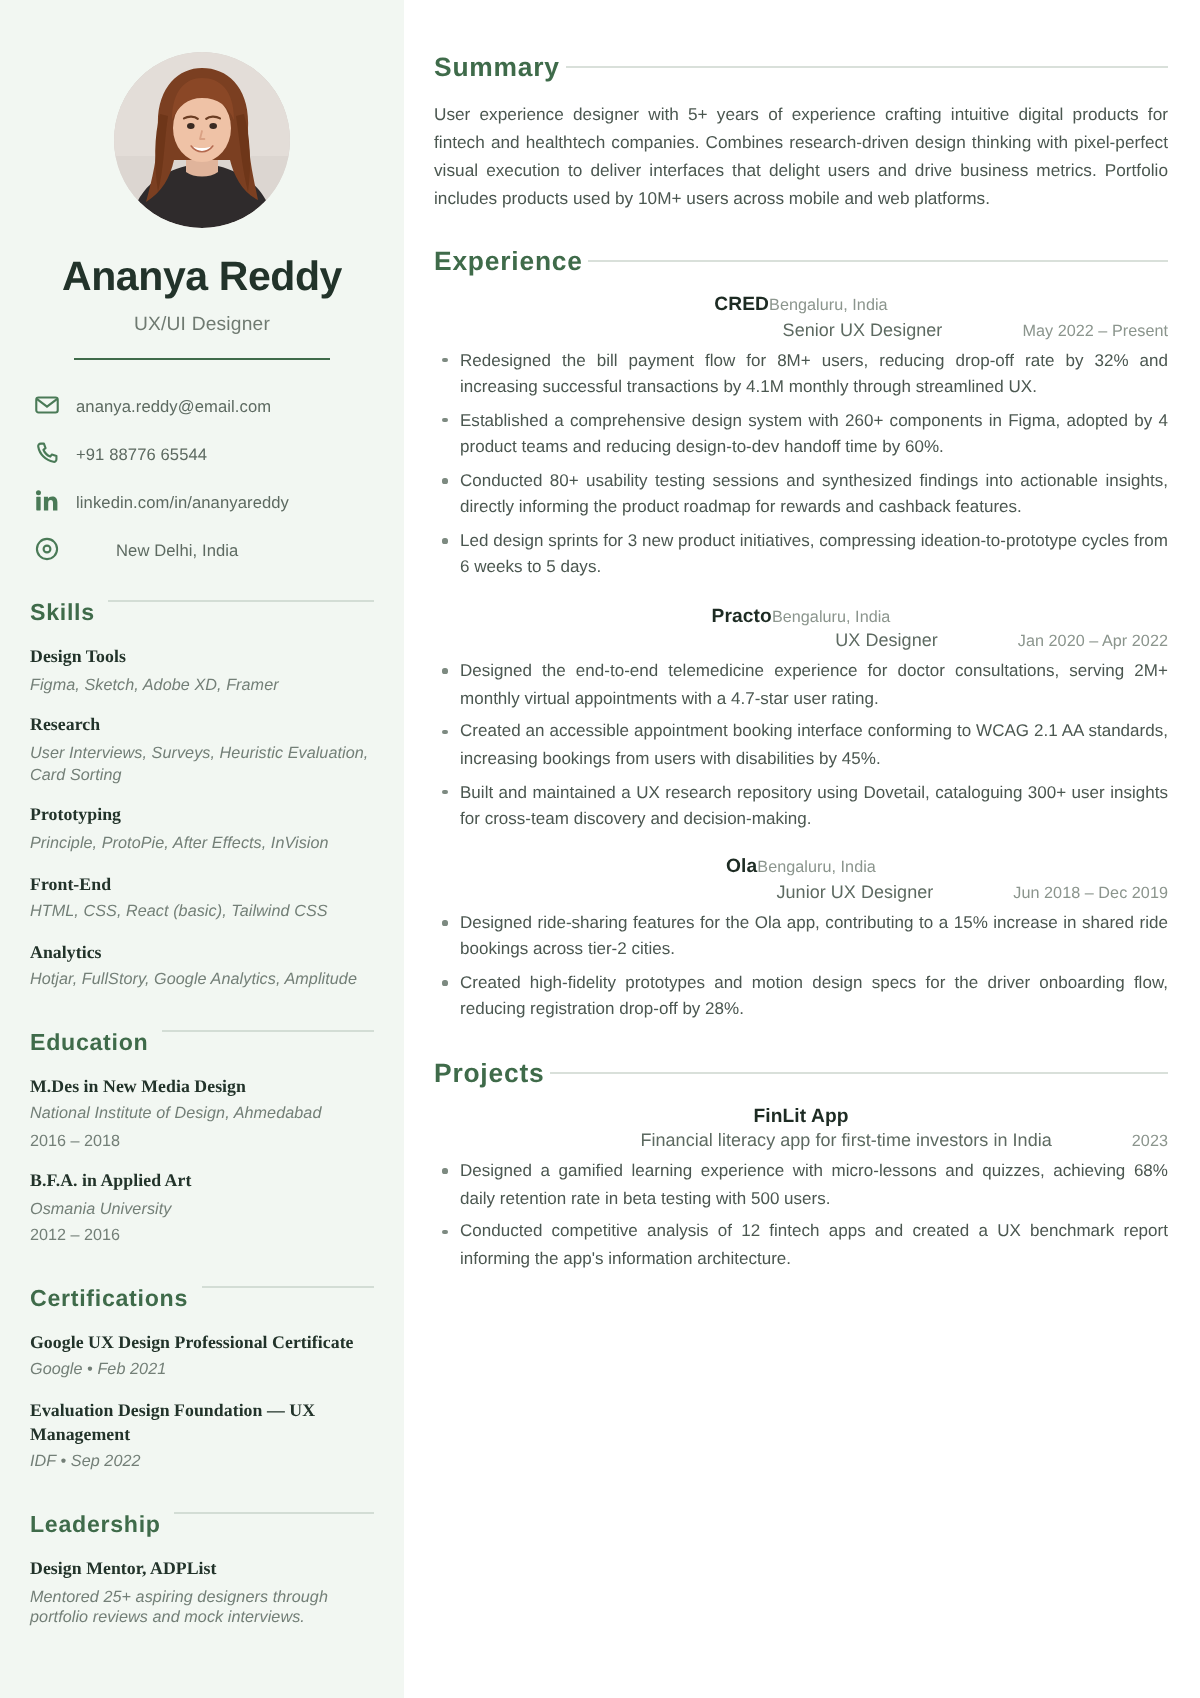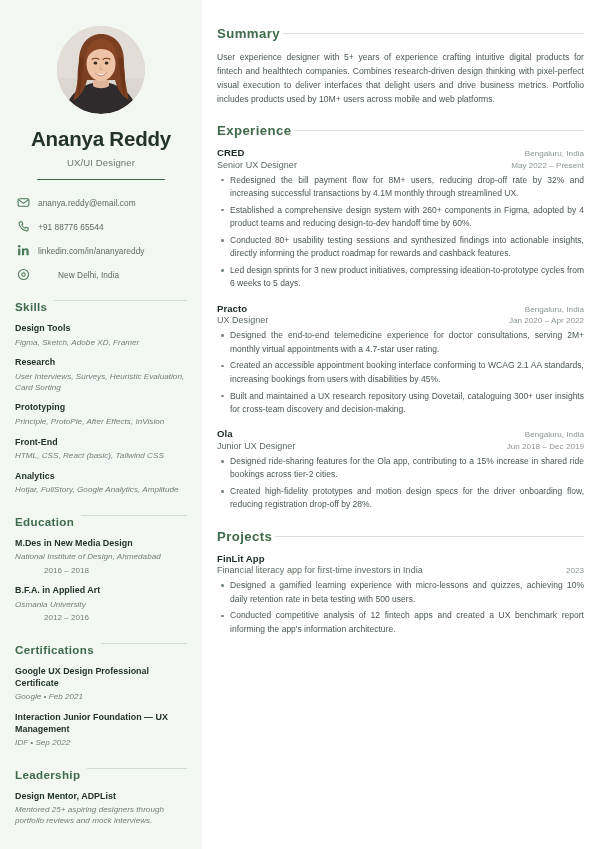--- a/index.html
+++ b/index.html
@@ -116,35 +116,35 @@
   }
 
   .sb-item { margin-bottom: 9px; }
   .sb-item:last-child { margin-bottom: 0; }
   .sb-item-title {
     font-size: 8.9px;
     font-weight: bold;
     color: #22332a;
     line-height: 1.33;
     letter-spacing: 0.03px;
+    font-family: Liberation Serif, serif;
   }
   .sb-item-sub {
     font-size: 8.1px;
     color: #737f77;
     line-height: 1.34;
     margin-top: 2.5px;
     letter-spacing: 0.03px;
     font-style: italic;
   }
   .sb-item-date {
     font-size: 8.1px;
     color: #737f77;
     line-height: 1.34;
     margin-top: 2.5px;
-    margin-left: 29px;
   }
 
   
   .main {
     flex: 1 1 auto;
     padding: 26px 16px 0 15px;
     background: #ffffff;
   }
 
   .m-head {
@@ -174,37 +174,37 @@
     letter-spacing: 0.01px;
   }
 
   .m-section { margin-top: 17px; }
 
   .entry { margin-bottom: 12px; }
   .entry:last-child { margin-bottom: 0; }
 
   .entry-toprow {
     display: flex;
-    justify-content: space-between;
+    justify-content: center;
     align-items: baseline;
   }
   .entry-org {
     font-size: 9.6px;
     font-weight: bold;
     color: #1d2b23;
     letter-spacing: 0.05px;
   }
   .entry-loc {
     font-size: 8.1px;
     color: #8b958d;
     letter-spacing: 0.02px;
   }
   .entry-secondrow {
     display: flex;
-    justify-content: space-between;
+    justify-content: flex-end;
     align-items: baseline;
     margin-top: 1.5px;
     margin-bottom: 4px;
     gap: 40px;
   }
   .entry-role {
     font-size: 9px;
     color: #5d6a61;
     letter-spacing: 0.02px;
   }
@@ -386,21 +386,21 @@
       <div class="sb-head">
         <span class="sb-head-title">Certifications</span>
         <span class="sb-head-rule"></span>
       </div>
 
       <div class="sb-item">
         <div class="sb-item-title">Google UX Design Professional Certificate</div>
         <div class="sb-item-sub">Google • Feb 2021</div>
       </div>
       <div class="sb-item">
-        <div class="sb-item-title">Interaction Junior Foundation — UX Management</div>
+        <div class="sb-item-title">Evaluation Design Foundation — UX Management</div>
         <div class="sb-item-sub">IDF • Sep 2022</div>
       </div>
     </section>
 
     <section class="sb-section">
       <div class="sb-head">
         <span class="sb-head-title">Leadership</span>
         <span class="sb-head-rule"></span>
       </div>
 
@@ -486,20 +486,20 @@
       <div class="entry">
         <div class="entry-toprow">
           <span class="entry-org">FinLit App</span>
           <span class="entry-loc"></span>
         </div>
         <div class="entry-secondrow">
           <span class="entry-role">Financial literacy app for first-time investors in India</span>
           <span class="entry-date">2023</span>
         </div>
         <ul class="bullets">
-          <li>Designed a gamified learning experience with micro-lessons and quizzes, achieving 10% daily retention rate in beta testing with 500 users.</li>
+          <li>Designed a gamified learning experience with micro-lessons and quizzes, achieving 68% daily retention rate in beta testing with 500 users.</li>
           <li>Conducted competitive analysis of 12 fintech apps and created a UX benchmark report informing the app's information architecture.</li>
         </ul>
       </div>
     </section>
 
   </main>
 </div>
 
 </body></html>

